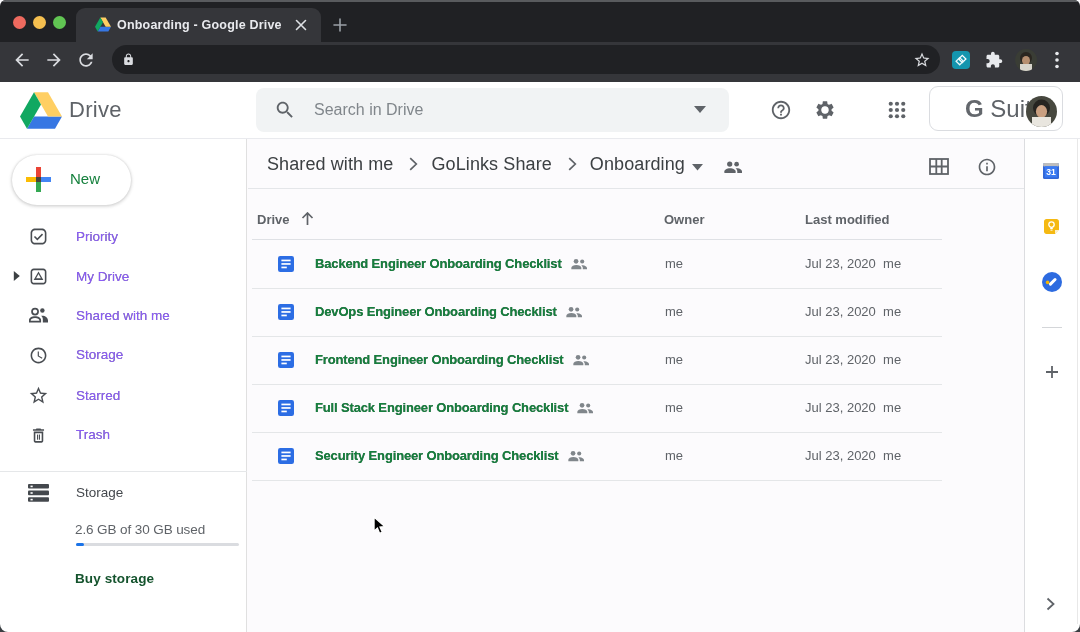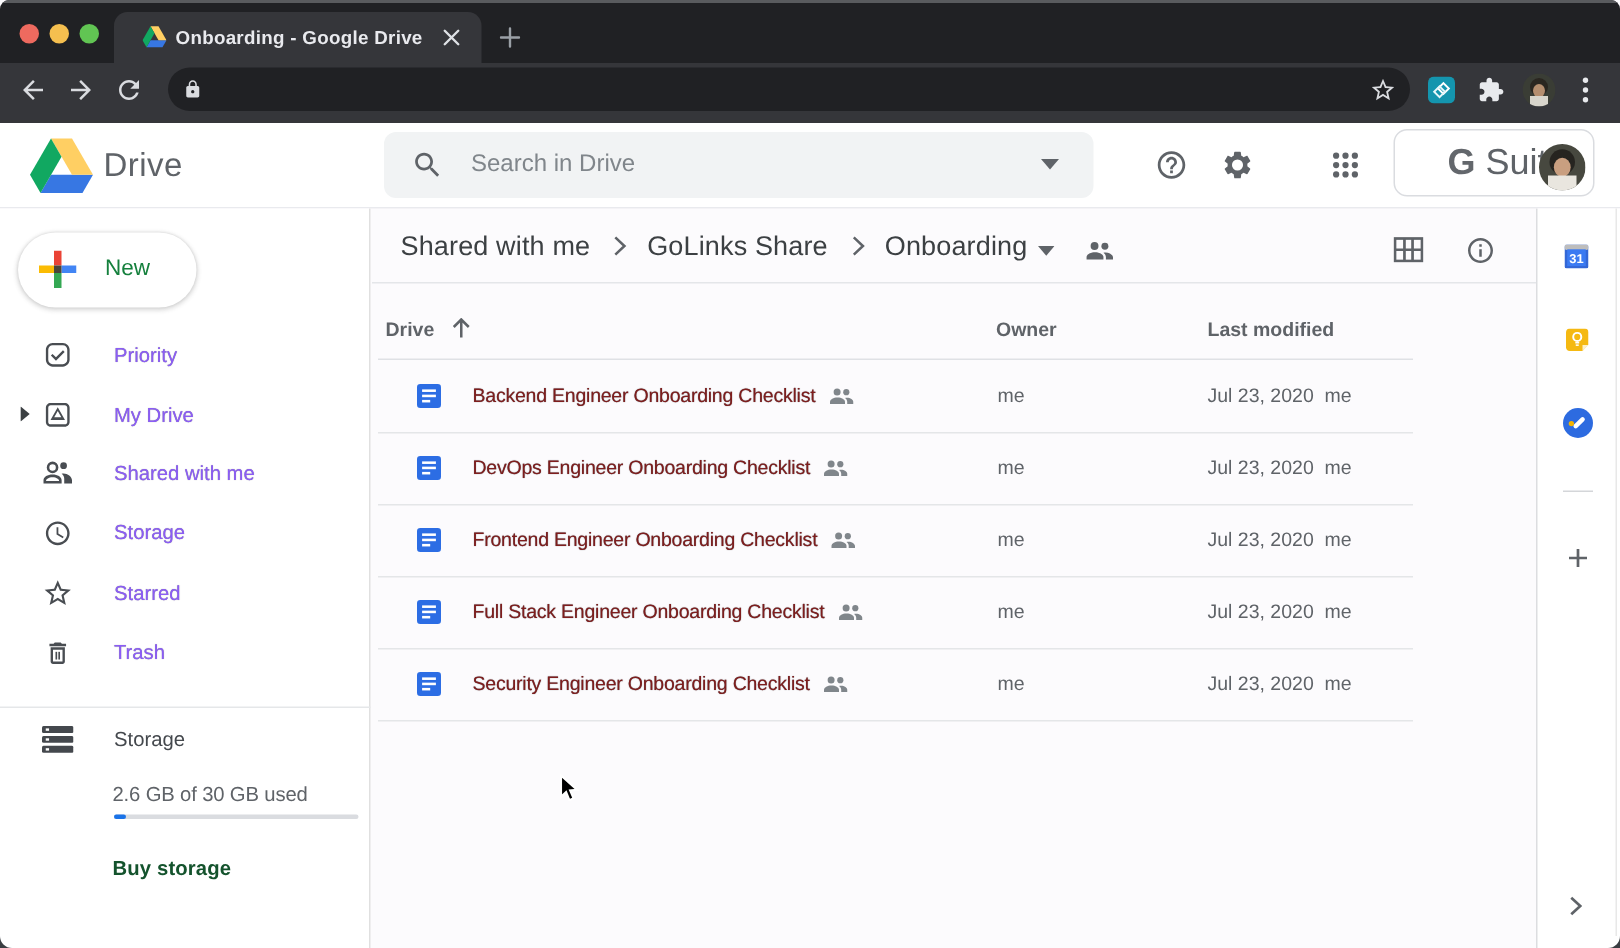--- a/index.html
+++ b/index.html
@@ -49,21 +49,21 @@
   #sidesep { left:0; top:471px; width:247px; height:1px; background:#e5e7e9; }
 
   
   #crumbs { left:267px; top:139px; height:50px; display:flex; align-items:center;
     font-size:18px; color:#3c4043; letter-spacing:.1px; }
   #crumbs svg.chev { margin:0 13px 0 16px; }
   #crumbrow { left:248px; top:139px; width:776px; height:50px; border-bottom:1px solid #e4e6e9; }
   .hdr { font-size:13px; font-weight:700; color:#5f6368; top:212px; }
   #tline { left:252px; top:239px; width:690px; height:1px; background:#dfe1e5; }
   .rowline { left:252px; width:690px; height:1px; background:#e4e6e8; }
-  .fname { font-size:13px; font-weight:400; color:#7f1d1d; letter-spacing:-.15px;
+  .fname { font-size:13px; font-weight:700; color:#15803d; letter-spacing:-.15px;
     text-shadow:0 0 .6px rgba(47,51,55,.8); }
   .own { font-size:13px; color:#5f6368; }
 
   
   #rail { left:1024px; top:139px; width:56px; height:493px; background:#fff;
     border-left:1px solid #dcdde0; }
   #railsep { left:1042px; top:327px; width:20px; height:1px; background:#d4d6d9; }
   #railedge { left:1077px; top:139px; width:1px; height:493px; background:#e8e8e8; }
 </style>
 </head>

